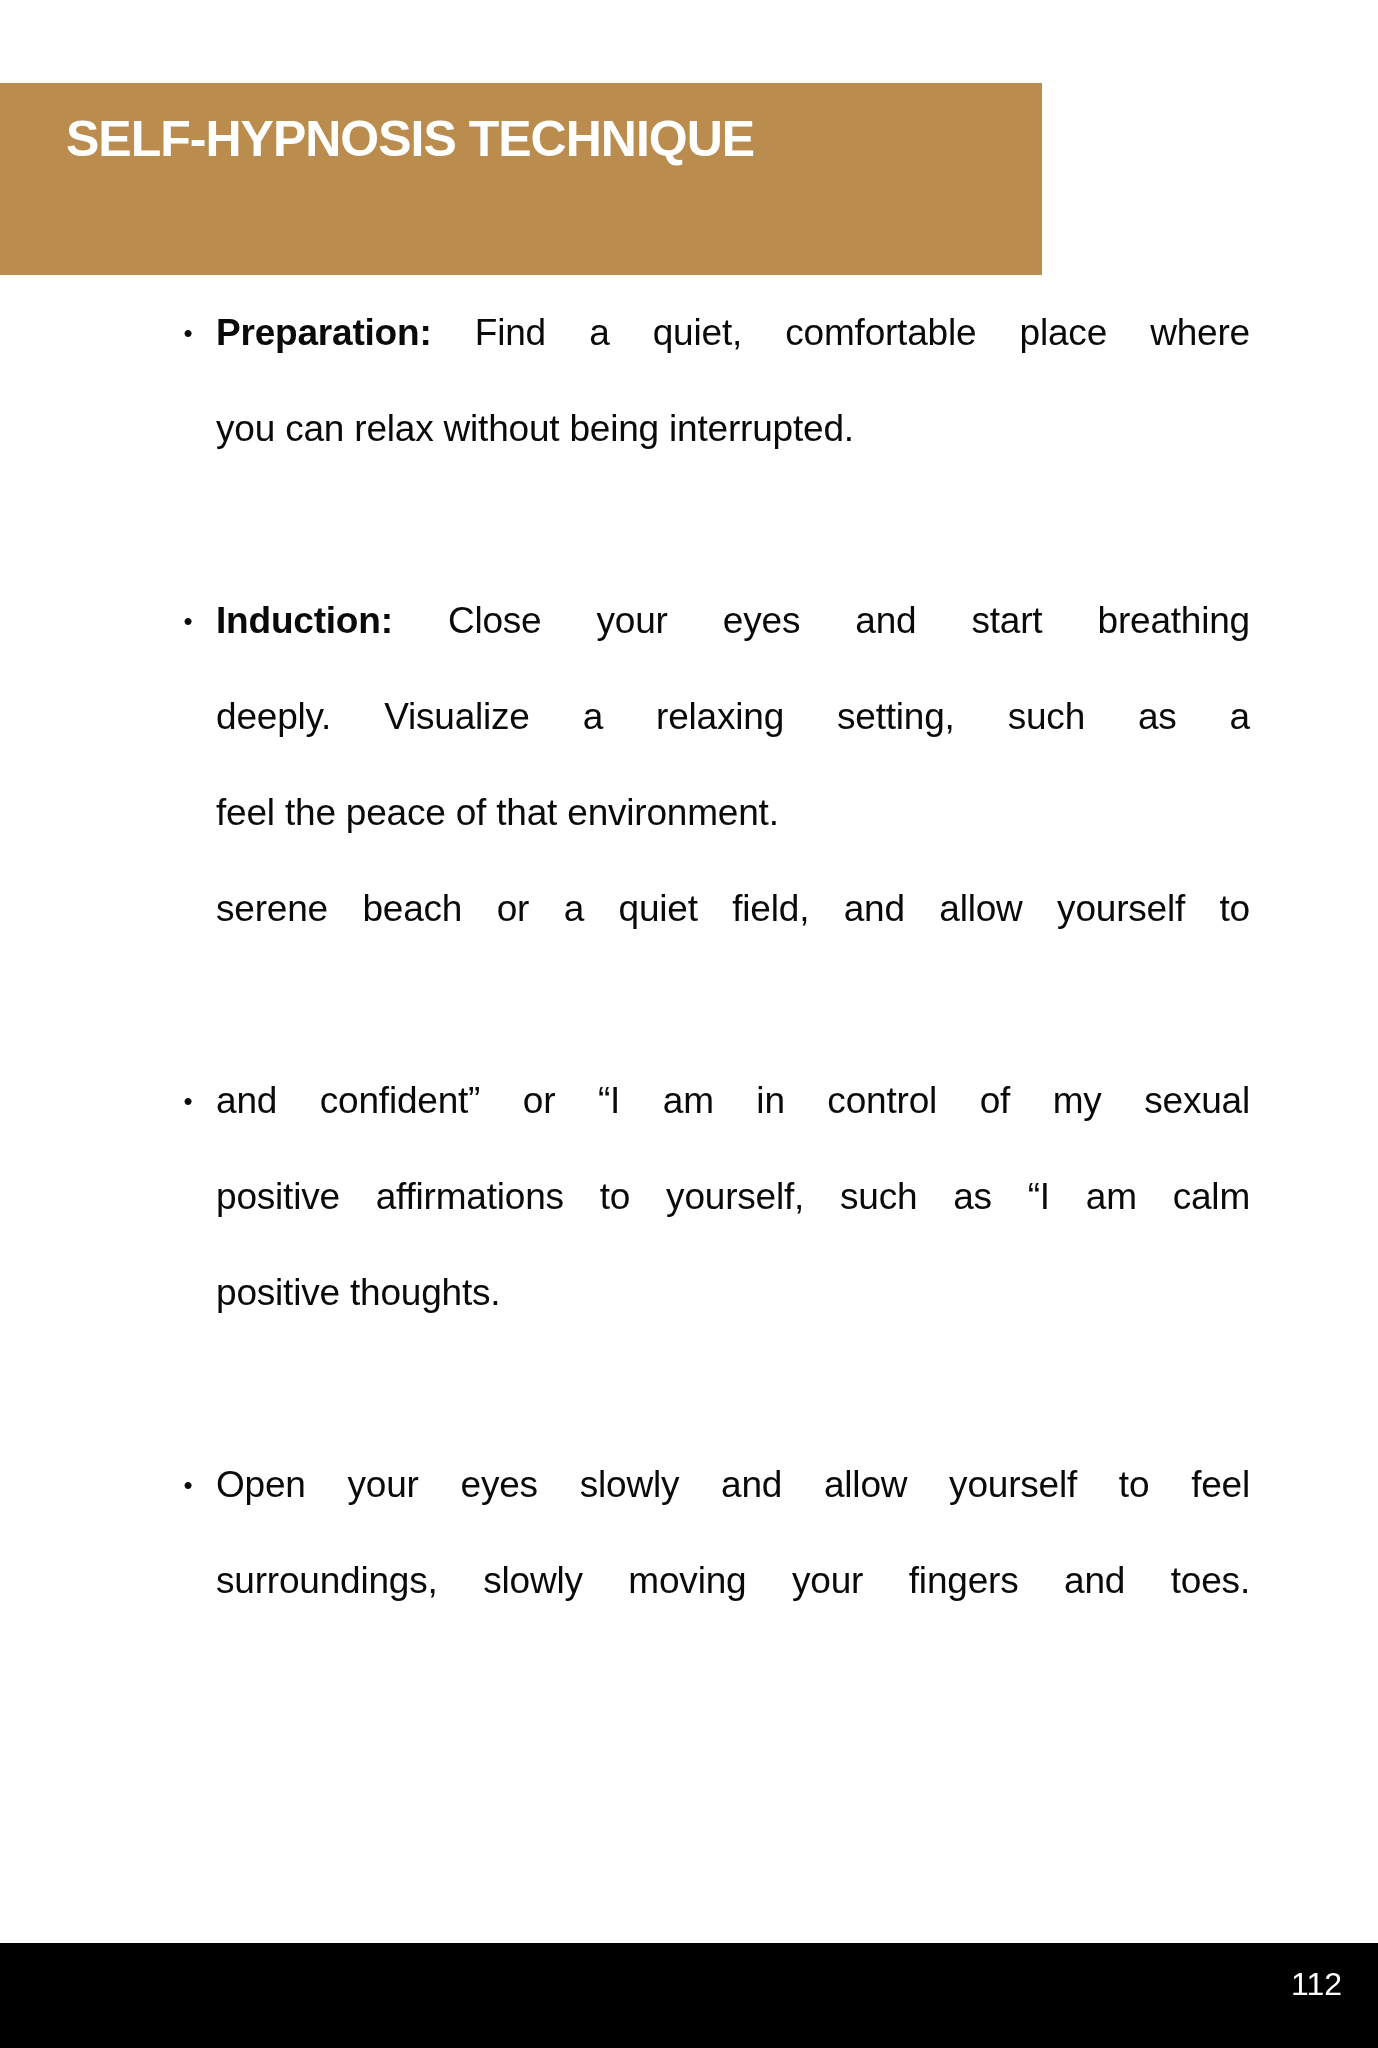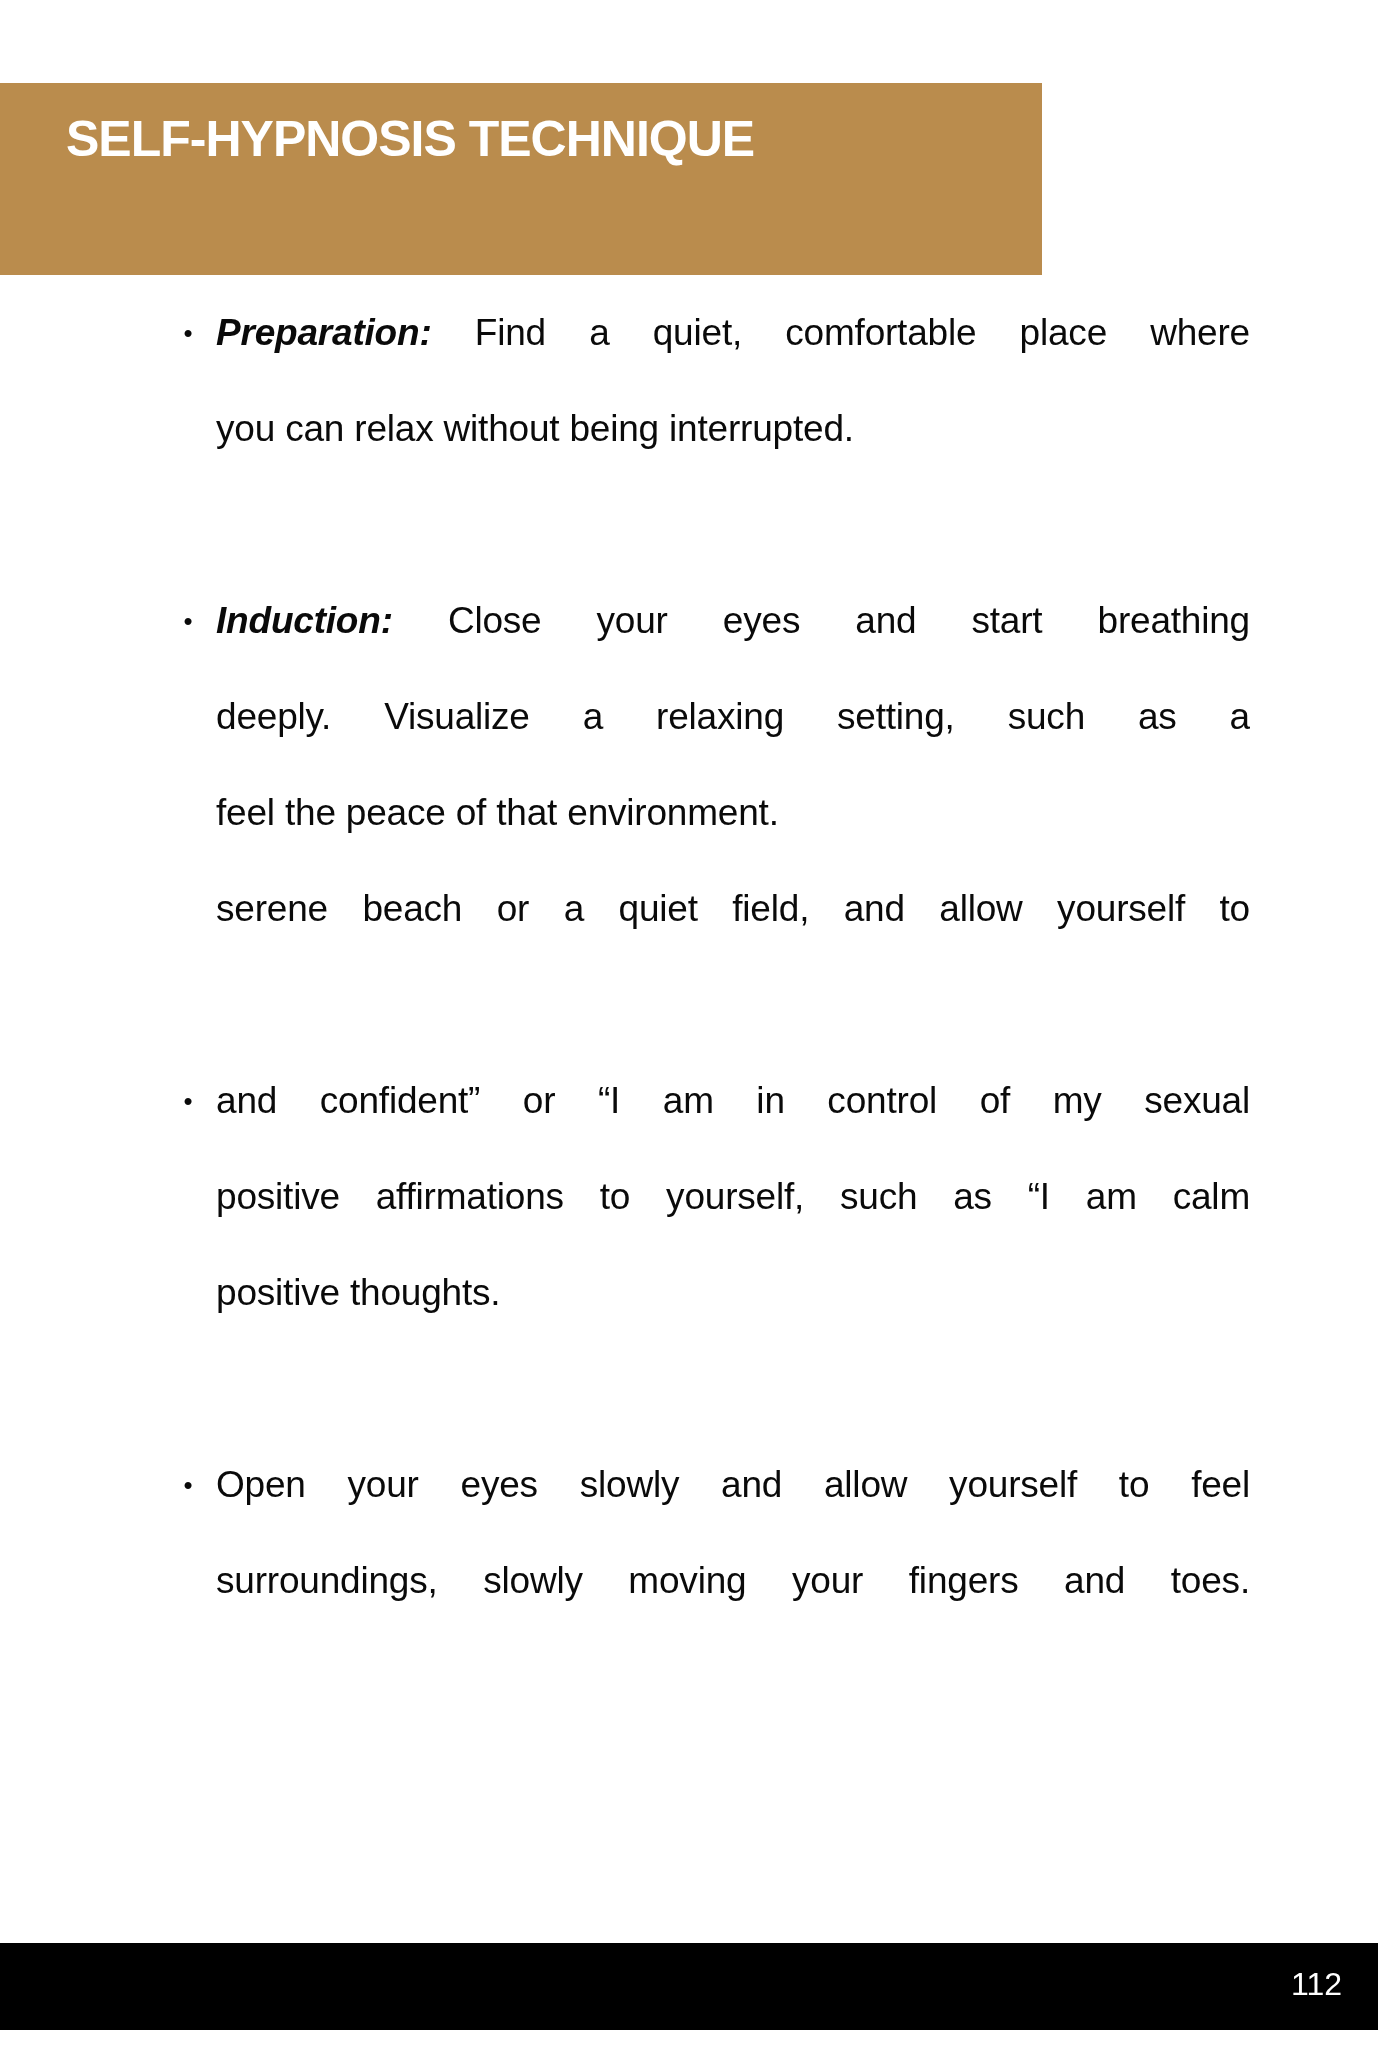--- a/index.html
+++ b/index.html
@@ -61,29 +61,29 @@
     display: block;
     height: 96px;
     text-align: justify;
     text-align-last: justify;
     white-space: normal;
     overflow: hidden;
   }
   .line.lastline {
     text-align-last: left;
   }
-  .line b { font-weight: bold; font-style: italic; }
+  .line b { font-weight: bold; }
 
   
   .footer {
     position: absolute;
     top: 1943px;
     left: 0;
     width: 1378px;
-    height: 87px;
+    height: 105px;
     background: #000000;
     box-sizing: border-box;
     padding: 22px 36px 0 0;
     text-align: right;
   }
   .footer .pagenum {
     color: #ffffff;
     font-size: 32px;
     line-height: 38px;
   }

